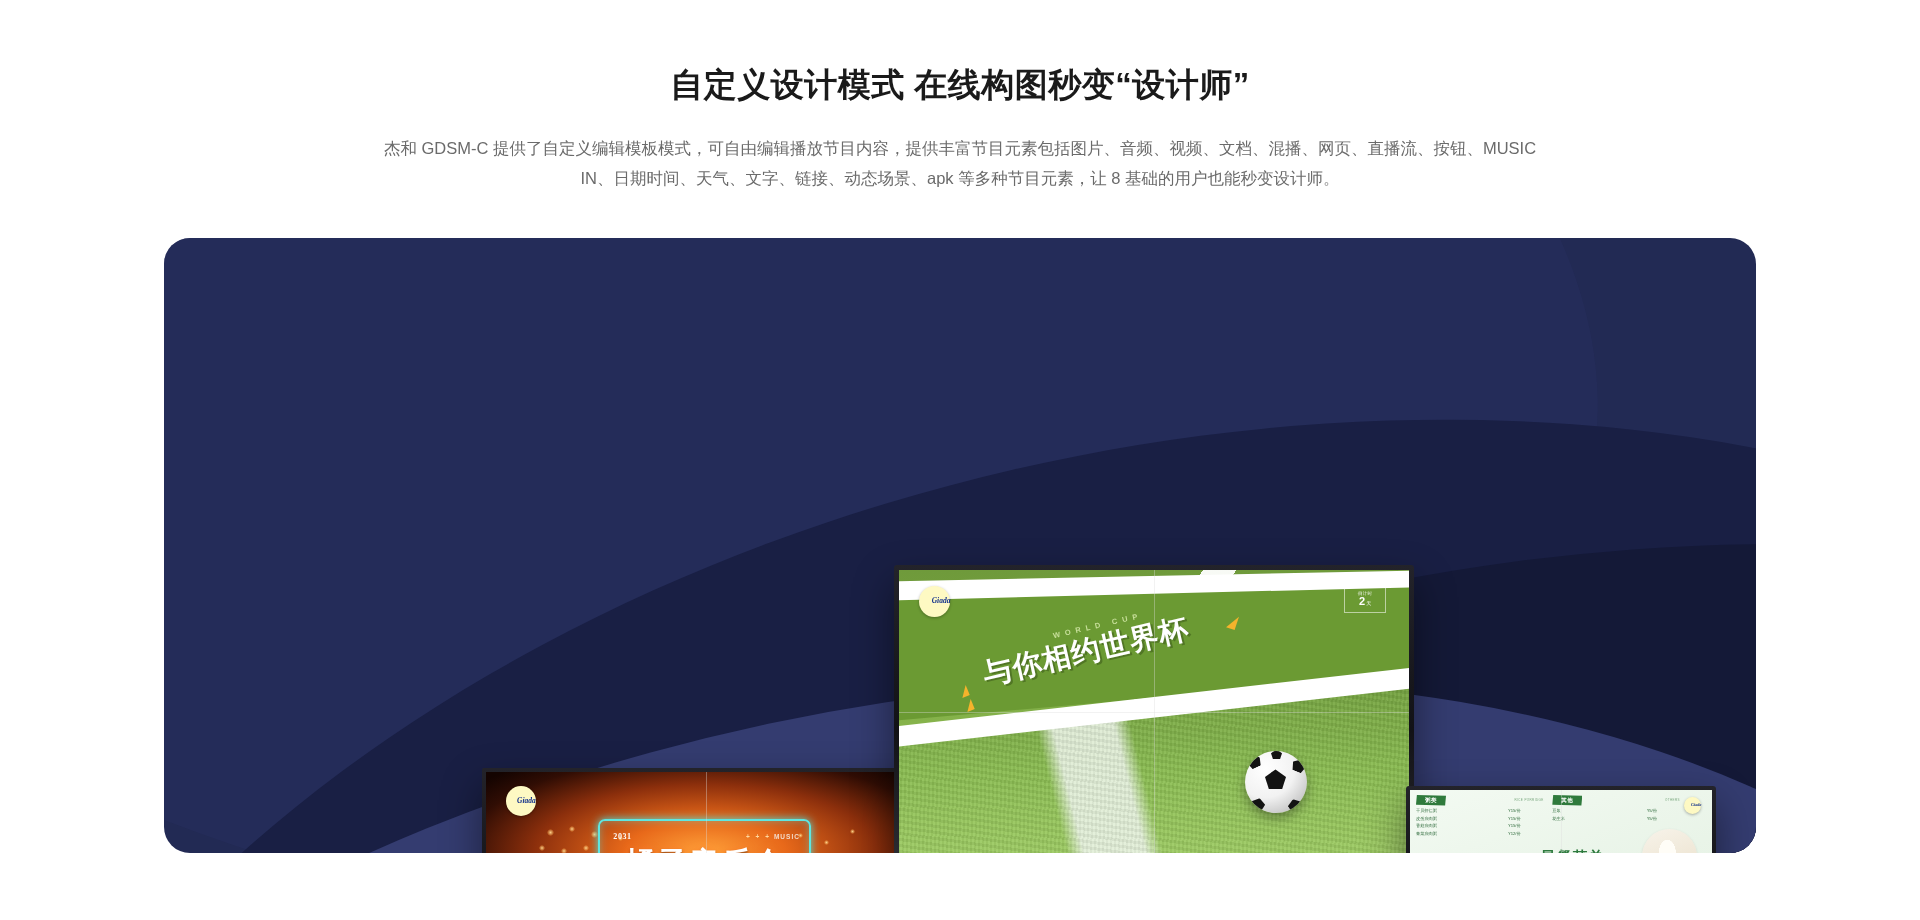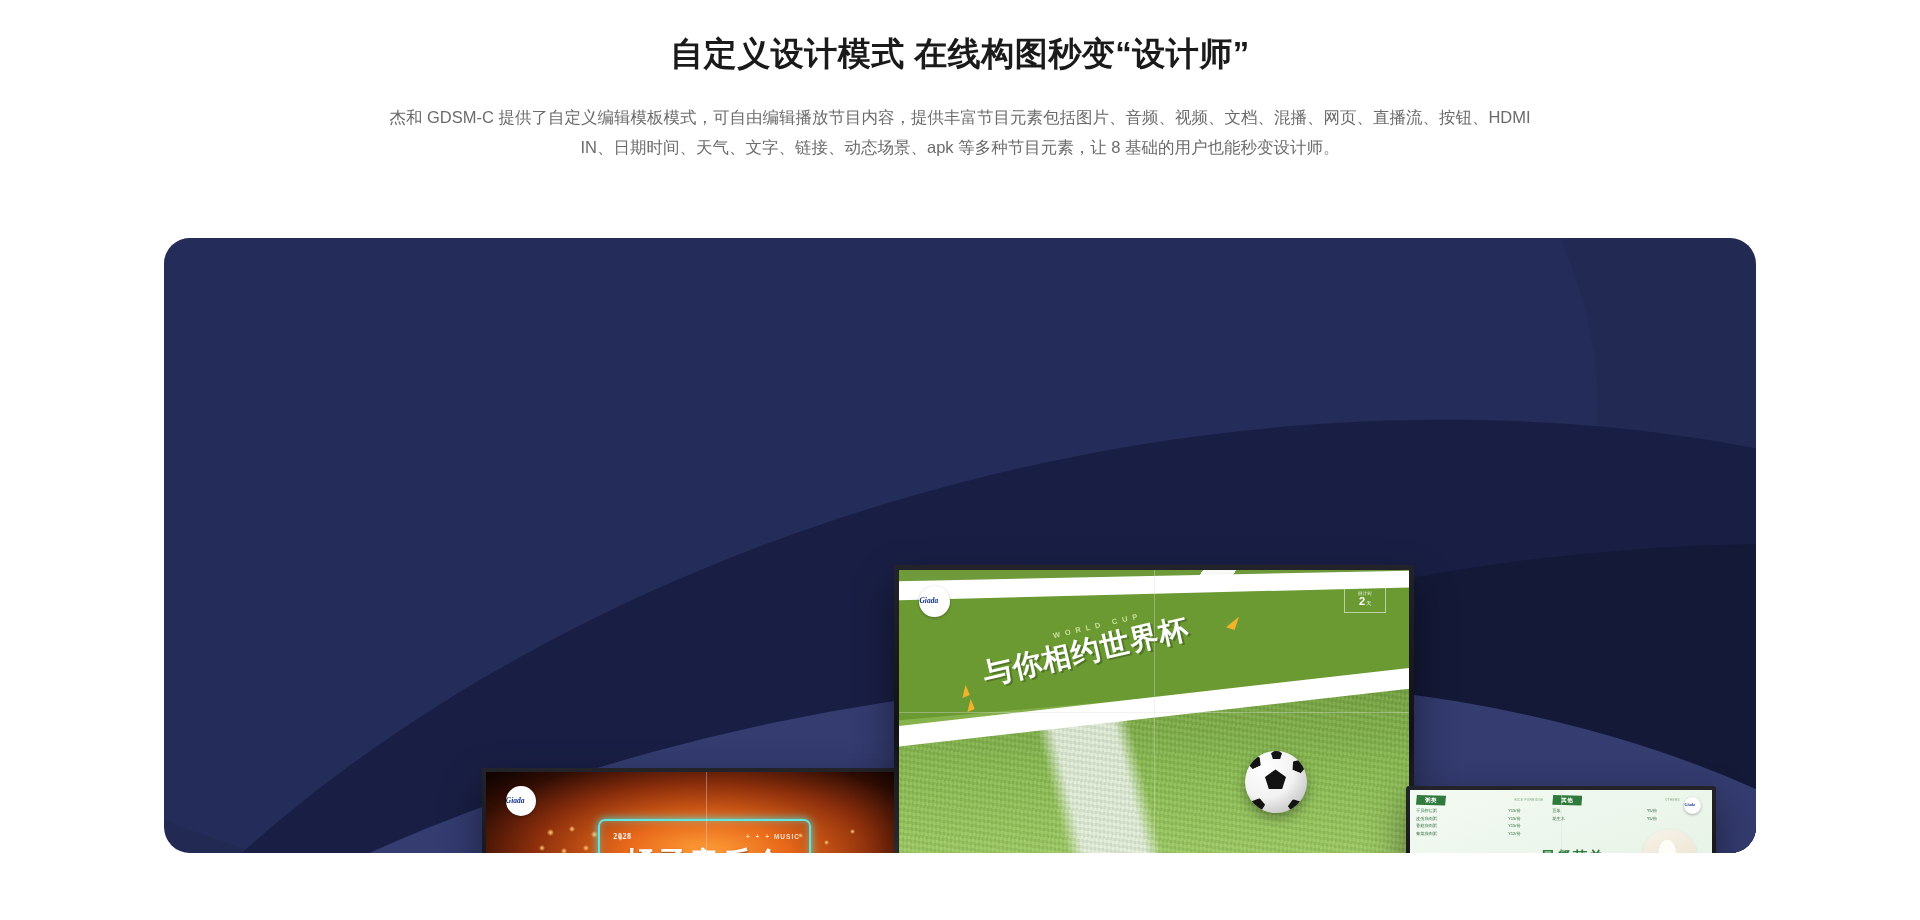--- a/index.html
+++ b/index.html
@@ -5,21 +5,21 @@
   * { box-sizing: border-box; margin: 0; padding: 0; }
   html, body {
     width: 1920px; height: 920px;
     background: #ffffff;
     font-family: "Liberation Sans", "DejaVu Sans", sans-serif;
     overflow: hidden;
   }
   .page { position: relative; width: 1920px; height: 920px; background:#fff; }
 
   
-  .header { width: 1920px; padding-top: 33px; text-align: center; }
+  .header { width: 1920px; padding-top: 64px; text-align: center; }
   .page-title {
     font-size: 33px; font-weight: 700; color: #1a1a1a;
     letter-spacing: 0.5px; line-height: 1.3;
   }
   .subtitle-wrap {
     margin: 26px auto 0; width: 1290px;
     font-size: 16.5px; color: #6b6b6b; line-height: 1.85;
     text-align: center;
   }
   .subtitle-line { display:block; }
@@ -83,22 +83,22 @@
   .seams { position:absolute; inset:0; pointer-events:none; }
   .seams::before, .seams::after {
     content:""; position:absolute; background: rgba(220,220,220,.38);
   }
   .seams::before { left:50%; top:0; width:1px; height:100%; }
   .seams::after { top:50%; left:0; height:1px; width:100%; }
 
   
   .giada-badge {
     position:absolute; border-radius:50%;
-    background:#ffffff;
-    display:flex; align-items:center; justify-content:flex-start;
+    background:#fef9c3;
+    display:flex; align-items:center; justify-content:flex-end;
     box-shadow:0 1px 3px rgba(0,0,0,.3);
   }
   .giada-badge .gtxt {
     color:#12318c; font-weight:700; font-style:italic;
     font-family:"Liberation Serif", serif;
     line-height:1;
   }
 
   
   #tv-concert { left: 318px; top: 530px; width: 447px; height: 248px; }
@@ -279,21 +279,21 @@
   #tv-menu .giada-badge .gtxt { font-size:4.2px; }
 </style>
 </head>
 <body>
 
 <div class="page">
 
   <div class="header">
     <h1 class="page-title">自定义设计模式 在线构图秒变“设计师”</h1>
     <div class="subtitle-wrap">
-      <span class="subtitle-line">杰和 GDSM-C 提供了自定义编辑模板模式，可自由编辑播放节目内容，提供丰富节目元素包括图片、音频、视频、文档、混播、网页、直播流、按钮、HDMI</span>
+      <span class="subtitle-line">杰和 GDSM-C 提供了自定义编辑模板模式，可自由编辑播放节目内容，提供丰富节目元素包括图片、音频、视频、文档、混播、网页、直播流、按钮、MUSIC</span>
       <span class="subtitle-line">IN、日期时间、天气、文字、链接、动态场景、apk 等多种节目元素，让 8 基础的用户也能秒变设计师。</span>
     </div>
   </div>
 
   <div class="showcase">
     <div class="bg">
       <div class="arc arc-top-soft"></div>
       <div class="arc arc-dark-1"></div>
       <div class="arc arc-dark-2"></div>
       <div class="arc arc-light-1"></div>
@@ -313,21 +313,21 @@
           <div class="slight" style="left:17%;top:32%;width:6px;height:6px;"></div>
           <div class="slight" style="left:22%;top:31%;width:6px;height:6px;"></div>
           <div class="slight" style="left:30%;top:27%;width:5px;height:5px;"></div>
           <div class="slight" style="left:71%;top:26%;width:5px;height:5px;"></div>
           <div class="slight" style="left:77%;top:29%;width:5px;height:5px;"></div>
           <div class="slight" style="left:83%;top:24%;width:5px;height:5px;"></div>
 
         </div>
 
         <div class="neon-frame"></div>
-        <div class="concert-year">2028</div>
+        <div class="concert-year">2031</div>
         <div class="concert-music">
           <span class="dots">+ + +</span><span>MUSIC</span>
         </div>
         <div class="concert-title">橘子音乐会</div>
 
         <div class="giada-badge">
           <span class="gtxt">Giada</span>
         </div>
         <div class="seams"></div>
       </div>

